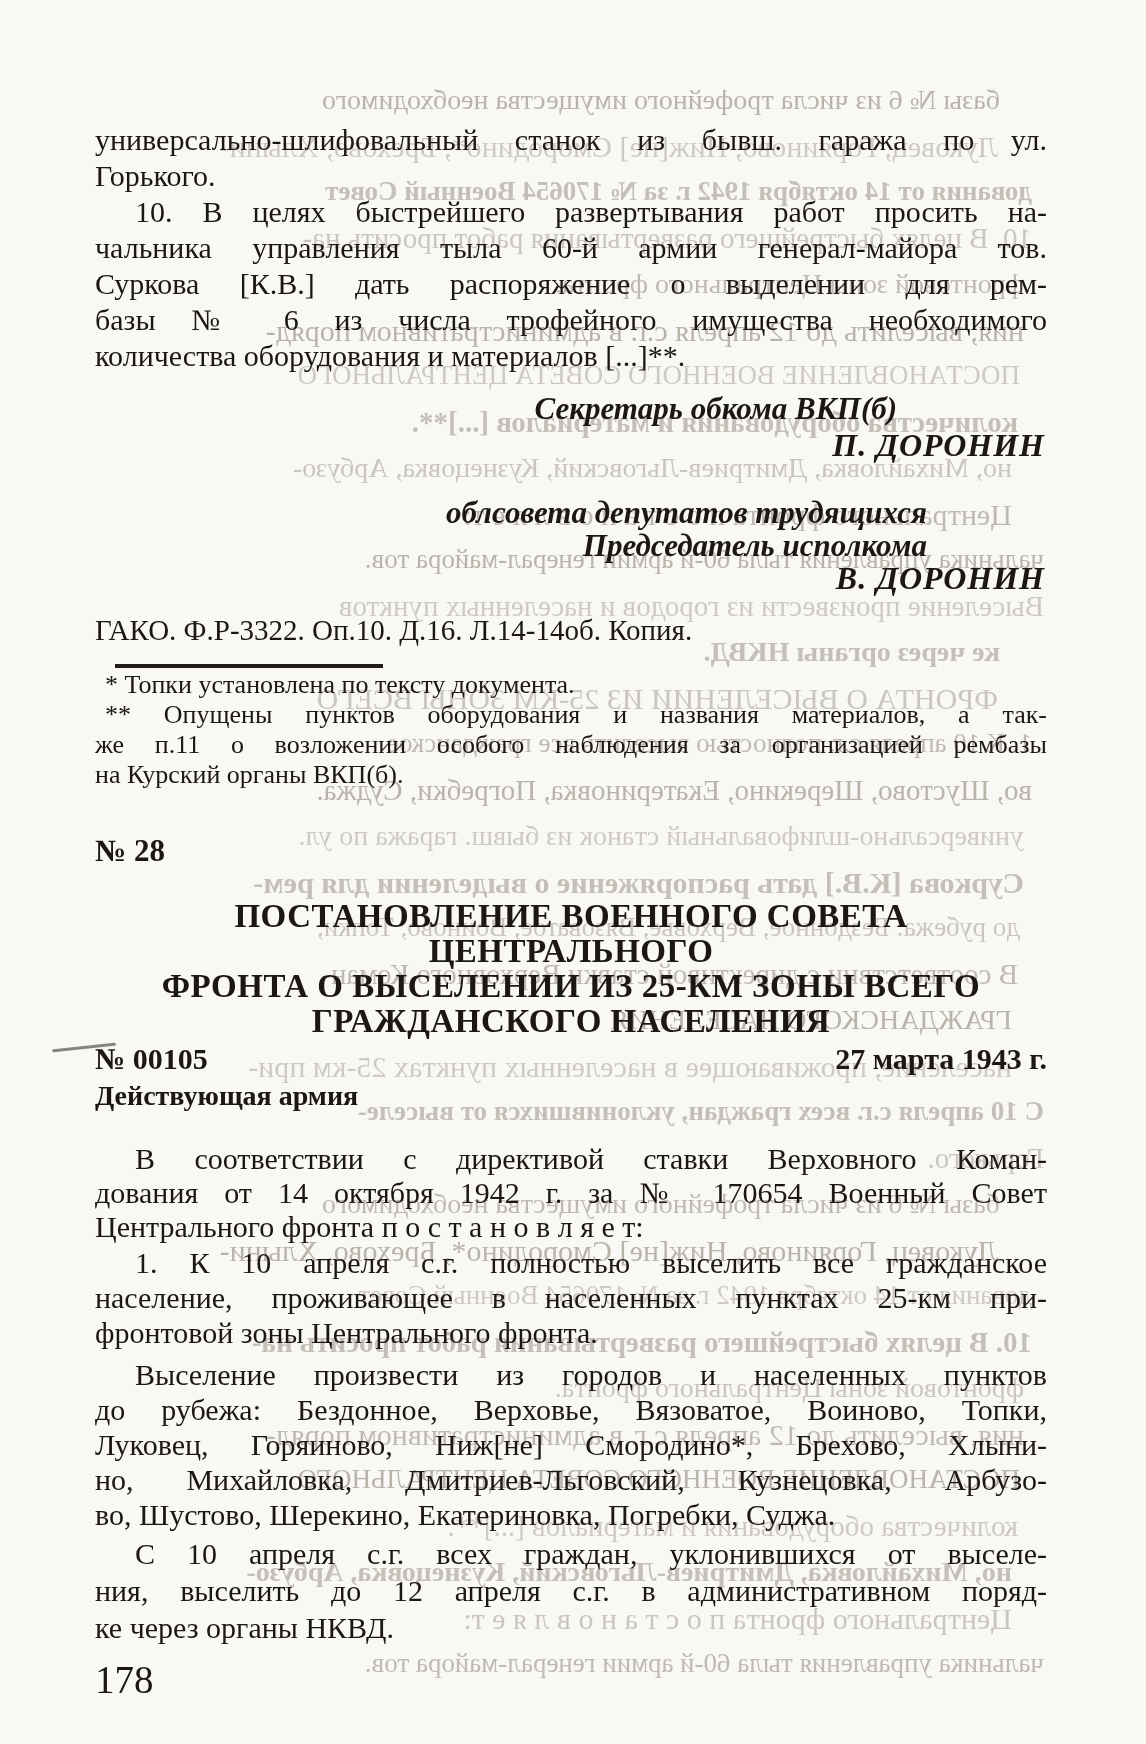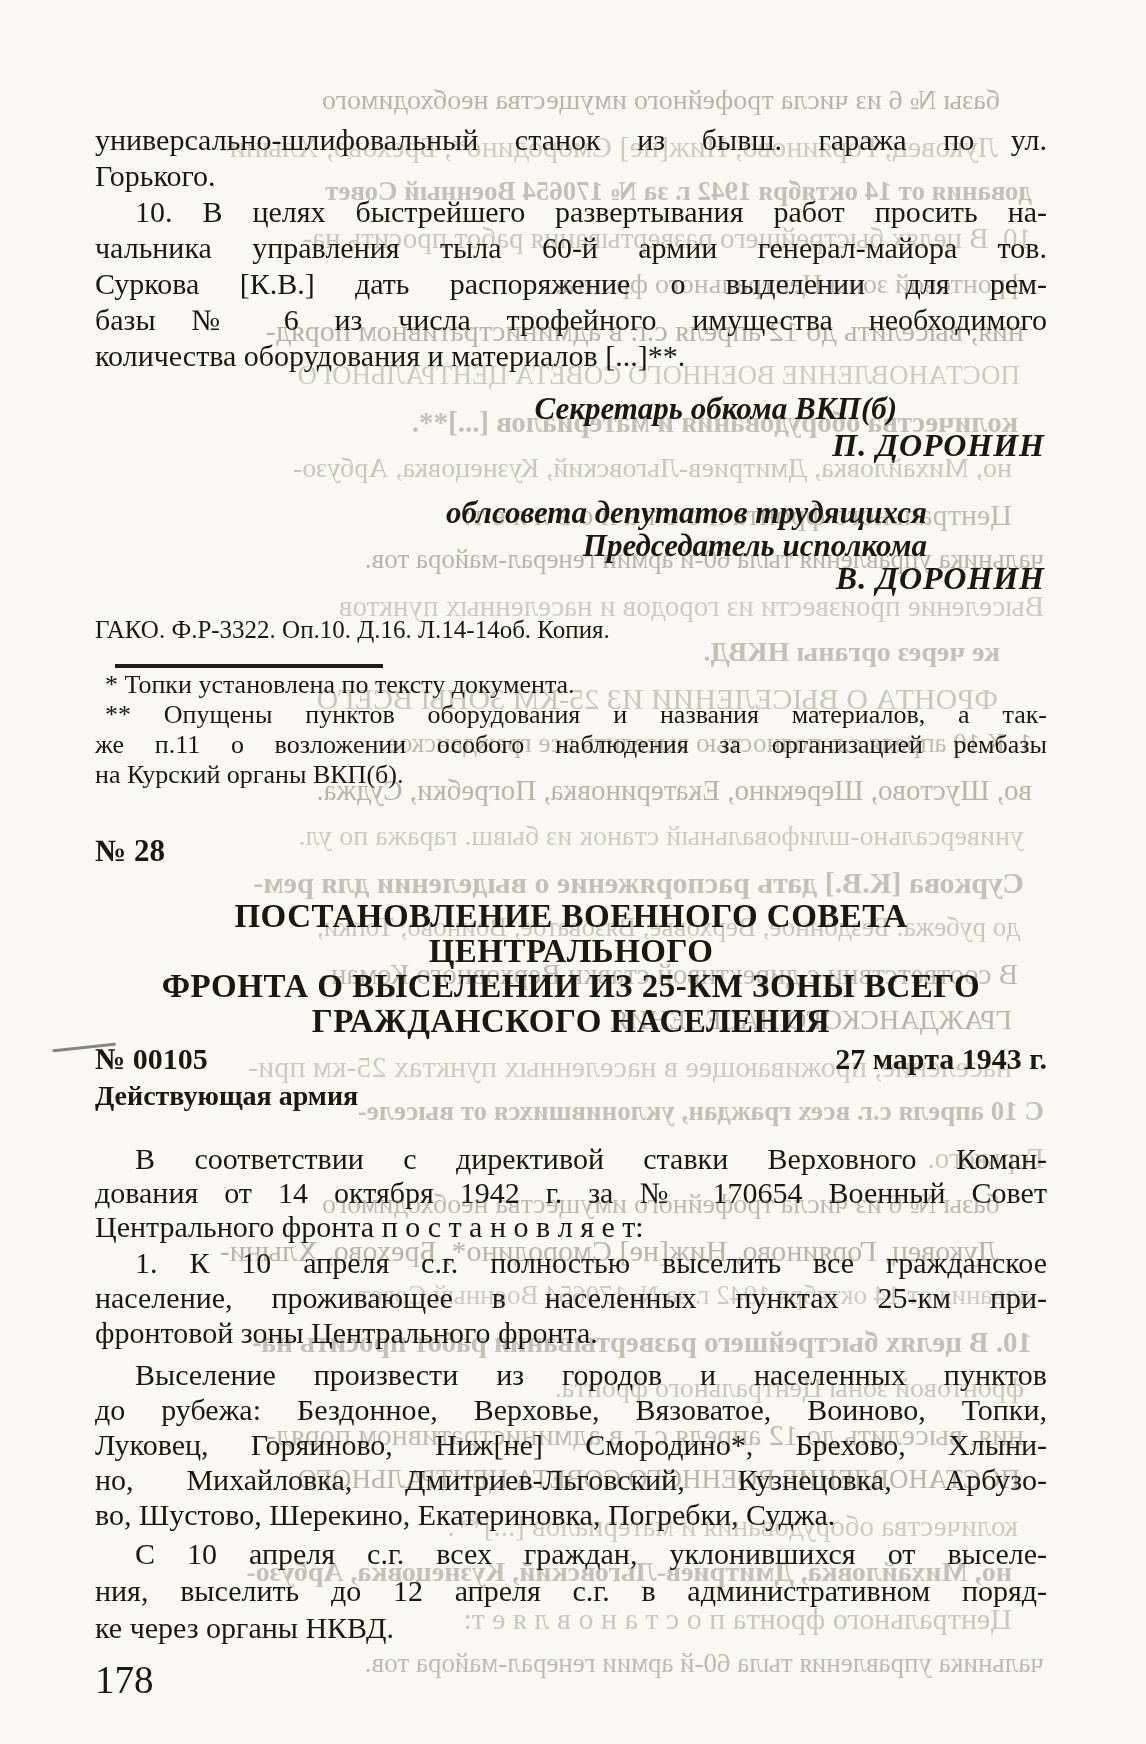--- a/index.html
+++ b/index.html
@@ -23,21 +23,21 @@
   .just .ln.ln-last{text-align-last:left;}
   .center .ln{text-align:center;text-align-last:center;}
   .rightal .ln{text-align:right;text-align-last:right;}
   .lh36 .ln{line-height:36px;font-size:30px;}
   .lh34 .ln{line-height:34px;font-size:30px;}
   .lh35 .ln{line-height:35px;font-size:30px;}
   .lh37 .ln{line-height:37px;font-size:30px;}
   .indent .ln:first-child{text-indent:40px;}
   .fnotes .ln{line-height:30px;font-size:26px;}
   .fnotes .ln:first-child{text-indent:10px;}
-  .archive{font-size:25px;line-height:36px;}
+  .archive{font-size:29px;line-height:36px;}
   
   .sig{font-weight:bold;font-style:italic;}
   .sig .ln{font-size:31px;}
   .sig1 .ln{line-height:37px;}
   .sig2 .ln{line-height:33px;}
   .sig1 .sig-roles .ln{padding-right:150px;}
   .sig2 .sig-roles .ln{padding-right:120px;}
   .sig-name{text-align:right;padding-right:2px;font-size:32px;letter-spacing:1px;}
   .sig1 .sig-name{line-height:37px;}
   .sig2 .sig-name{line-height:33px;}

